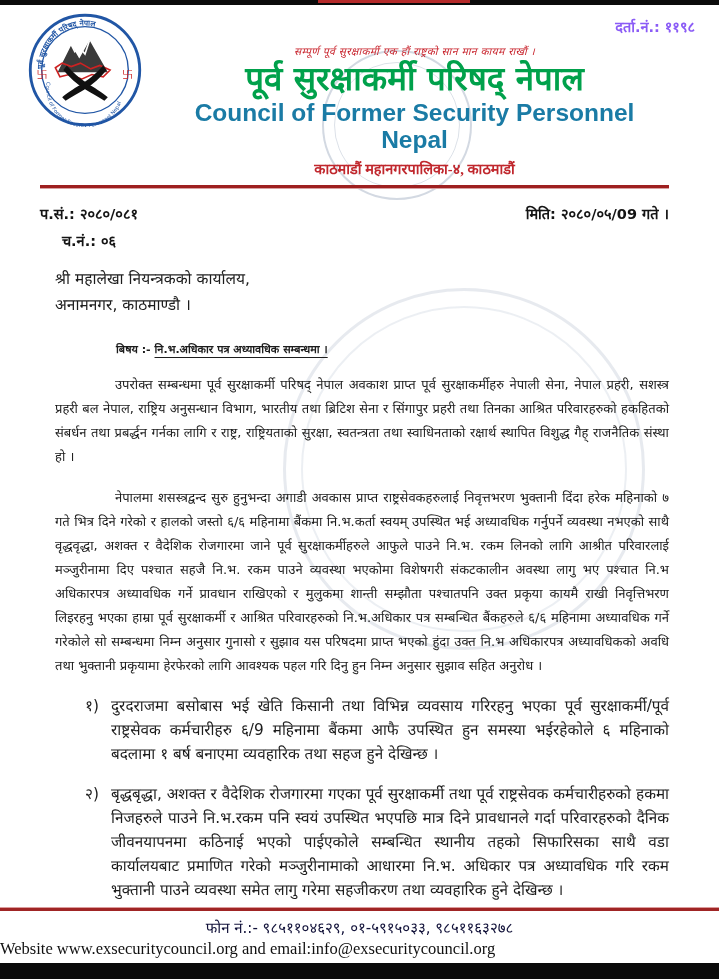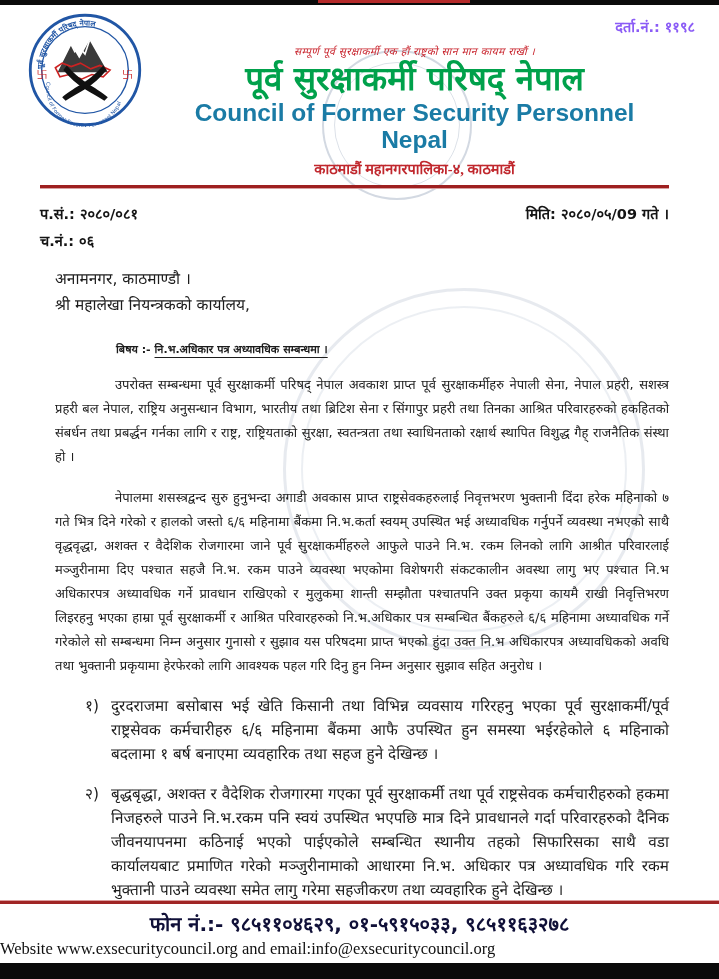--- a/index.html
+++ b/index.html
@@ -28,21 +28,21 @@
   .reg { position:absolute; right:24px; top:16px; color:#8b5cf6; font-weight:bold; font-size:14.5px; z-index:2; }
   .header { padding:16px 30px 0 150px; text-align:center; }
   .tagline { color:#c8232c; font-style:italic; font-size:10.5px; letter-spacing:.3px;margin-top:28px; }
   .org-np { color:#00a14b; font-size:33px; font-weight:bold; line-height:1.15; margin-top:2px; }
   .org-en { color:#1a7ba5; font-family:"Liberation Sans", sans-serif; font-size:24.5px; font-weight:bold; line-height:1.1; margin-top:2px; }
   .org-addr { color:#c0272d; font-weight:bold; font-size:14.5px; margin-top:4px;font-family:Liberation Serif, serif; }
   .rule-red { height:3px; background:#9e2020; border:none; margin-top:7px; box-shadow:0 1px 0 #d8a0a0; }
 
   
   .meta { display:flex; justify-content:space-between; margin-top:15px; font-weight:bold; font-size:14.5px; color:#141414; }
-  .meta-left div + div { margin-top:7px; }
+  .meta-left div + div { margin-top:7px;text-align:center; }
   .meta-right { white-space:nowrap; }
 
   .recipient { margin:16px 0 0 15px; font-size:15.5px; line-height:1.7; }
 
   .subject { margin:22px 0 0 76px; font-size:11px; font-weight:bold; }
   .subject .u { text-decoration:underline; text-underline-offset:4px; }
 
   .para { margin:17px 0 0 15px; font-size:13px; line-height:24px; text-align:justify; text-indent:60px; }
 
   .list { margin:16px 0 0 45px; }
@@ -51,21 +51,21 @@
   .li .litext { font-size:15.3px; line-height:24px; text-align:justify; }
 
   
   .sig-row { display:flex; justify-content:space-between; align-items:flex-end; margin:26px 0 0 15px; }
   .signer { text-align:center; font-size:15.5px; line-height:1.55; margin-right:6px; position:relative; }
   .signature { display:block; margin:0 auto -2px auto; }
 
   
   .footer { position:absolute; left:0; right:0; bottom:0; z-index:2; background:#fff; }
   .footer-rule { height:4px; border-top:1px solid #dc9d9d; background:#a02525; }
-  .phone { text-align:center; font-weight:bold; font-size:20px; color:#101038; margin-top:6px; }
+  .phone { text-align:center; font-weight:normal; font-size:15px; color:#101038; margin-top:6px; }
   .website { text-align:left; font-family:"Liberation Serif", serif; font-size:16.5px; color:#101010; margin:2px 0 4px 0; }
 </style>
 </head>
 <body>
 
 <div class="page">
 
   <div class="topbar">
     <span class="topbar-red"></span>
   </div>
@@ -112,36 +112,36 @@
 
     <div class="meta">
       <div class="meta-left">
         <div>प.सं.: २०८०/०८१</div>
         <div>च.नं.: ०६</div>
       </div>
       <div class="meta-right">मिति: २०८०/०५/09 गते ।</div>
     </div>
 
     <div class="recipient">
+      <div>श्री महालेखा नियन्त्रकको कार्यालय,</div>
       <div>अनामनगर, काठमाण्डौ ।</div>
-      <div>श्री महालेखा नियन्त्रकको कार्यालय,</div>
     </div>
 
     <div class="subject">
       <span>बिषय :-</span>
       <span class="u">नि.भ.अधिकार पत्र अध्यावधिक सम्बन्धमा ।</span>
     </div>
 
     <p class="para">उपरोक्त सम्बन्धमा पूर्व सुरक्षाकर्मी परिषद् नेपाल अवकाश प्राप्त पूर्व सुरक्षाकर्मीहरु नेपाली सेना, नेपाल प्रहरी, सशस्त्र प्रहरी बल नेपाल, राष्ट्रिय अनुसन्धान विभाग, भारतीय तथा ब्रिटिश सेना र सिंगापुर प्रहरी तथा तिनका आश्रित परिवारहरुको हकहितको संबर्धन तथा प्रबर्द्धन गर्नका लागि र राष्ट्र, राष्ट्रियताको सुरक्षा, स्वतन्त्रता तथा स्वाधिनताको रक्षार्थ स्थापित विशुद्ध गैह् राजनैतिक संस्था हो ।</p>
     <p class="para">नेपालमा शसस्त्रद्वन्द सुरु हुनुभन्दा अगाडी अवकास प्राप्त राष्ट्रसेवकहरुलाई निवृत्तभरण भुक्तानी दिंदा हरेक महिनाको ७ गते भित्र दिने गरेको र हालको जस्तो ६/६ महिनामा बैंकमा नि.भ.कर्ता स्वयम् उपस्थित भई अध्यावधिक गर्नुपर्ने व्यवस्था नभएको साथै वृद्धवृद्धा, अशक्त र वैदेशिक रोजगारमा जाने पूर्व सुरक्षाकर्मीहरुले आफुले पाउने नि.भ. रकम लिनको लागि आश्रीत परिवारलाई मञ्जुरीनामा दिए पश्चात सहजै नि.भ. रकम पाउने व्यवस्था भएकोमा विशेषगरी संकटकालीन अवस्था लागु भए पश्चात नि.भ अधिकारपत्र अध्यावधिक गर्ने प्रावधान राखिएको र मुलुकमा शान्ती सम्झौता पश्चातपनि उक्त प्रकृया कायमै राखी निवृत्तिभरण लिइरहनु भएका हाम्रा पूर्व सुरक्षाकर्मी र आश्रित परिवारहरुको नि.भ.अधिकार पत्र सम्बन्धित बैंकहरुले ६/६ महिनामा अध्यावधिक गर्ने गरेकोले सो सम्बन्धमा निम्न अनुसार गुनासो र सुझाव यस परिषदमा प्राप्त भएको हुंदा उक्त नि.भ अधिकारपत्र अध्यावधिकको अवधि तथा भुक्तानी प्रकृयामा हेरफेरको लागि आवश्यक पहल गरि दिनु हुन निम्न अनुसार सुझाव सहित अनुरोध ।</p>
 
     <div class="list">
       <div class="li">
         <span class="num">१)</span>
-        <span class="litext">दुरदराजमा बसोबास भई खेति किसानी तथा विभिन्न व्यवसाय गरिरहनु भएका पूर्व सुरक्षाकर्मी/पूर्व राष्ट्रसेवक कर्मचारीहरु ६/६ महिनामा बैंकमा आफै उपस्थित हुन समस्या भईरहेकोले ६ महिनाको बदलामा १ बर्ष बनाएमा व्यवहारिक तथा सहज हुने देखिन्छ ।</span>
+        <span class="litext">दुरदराजमा बसोबास भई खेति किसानी तथा विभिन्न व्यवसाय गरिरहनु भएका पूर्व सुरक्षाकर्मी/पूर्व राष्ट्रसेवक कर्मचारीहरु ६/9 महिनामा बैंकमा आफै उपस्थित हुन समस्या भईरहेकोले ६ महिनाको बदलामा १ बर्ष बनाएमा व्यवहारिक तथा सहज हुने देखिन्छ ।</span>
       </div>
       <div class="li">
         <span class="num">२)</span>
         <span class="litext">बृद्धबृद्धा, अशक्त र वैदेशिक रोजगारमा गएका पूर्व सुरक्षाकर्मी तथा पूर्व राष्ट्रसेवक कर्मचारीहरुको हकमा निजहरुले पाउने नि.भ.रकम पनि स्वयं उपस्थित भएपछि मात्र दिने प्रावधानले गर्दा परिवारहरुको दैनिक जीवनयापनमा कठिनाई भएको पाईएकोले सम्बन्धित स्थानीय तहको सिफारिसका साथै वडा कार्यालयबाट प्रमाणित गरेको मञ्जुरीनामाको आधारमा नि.भ. अधिकार पत्र अध्यावधिक गरि रकम भुक्तानी पाउने व्यवस्था समेत लागु गरेमा सहजीकरण तथा व्यवहारिक हुने देखिन्छ ।</span>
       </div>
     </div>
 
     <div class="sig-row">
 
       <div class="signer">

